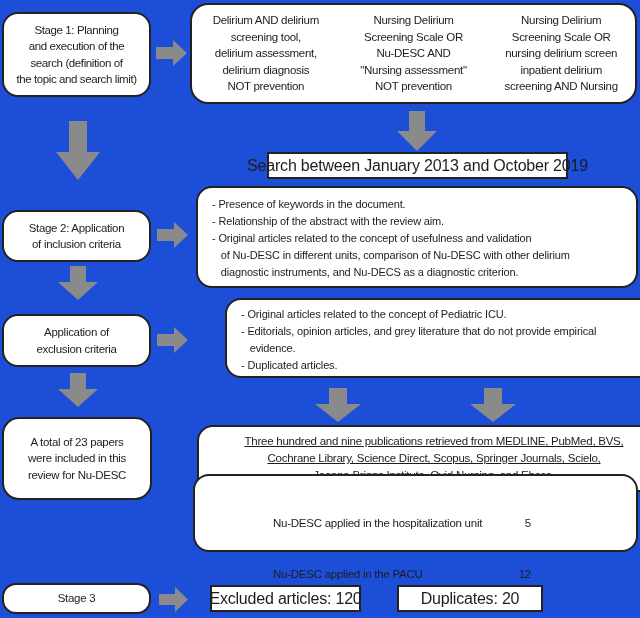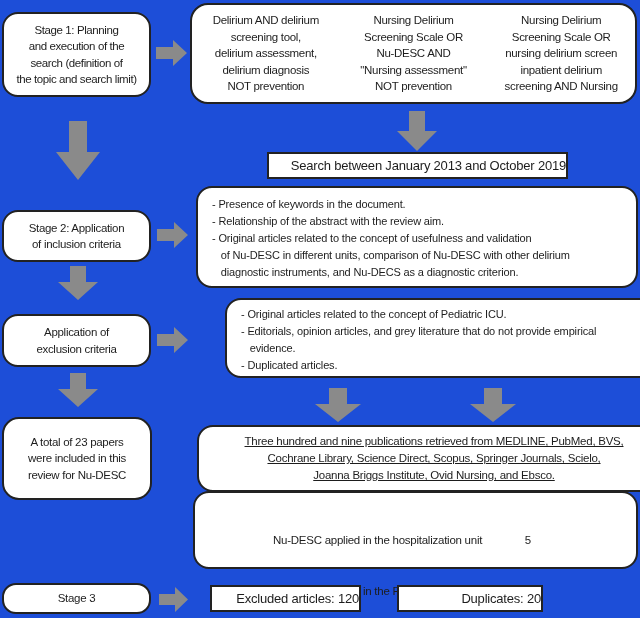--- a/index.html
+++ b/index.html
@@ -10,22 +10,22 @@
   .abs{position:absolute;box-sizing:border-box;}
   
   .rbox{
     border:2px solid #222222;border-radius:16px;background:#ffffff;
     display:flex;align-items:center;justify-content:center;text-align:center;
     font-size:11.5px;line-height:16.5px;letter-spacing:-0.3px;white-space:pre;
   }
   
   .sbox{
     border:2px solid #222222;background:#ffffff;
-    display:flex;align-items:center;justify-content:flex-end;text-align:center;
-    font-size:13px;letter-spacing:-0.2px;white-space:pre;
+    display:flex;align-items:center;justify-content:center;text-align:center;
+    font-size:16px;letter-spacing:-0.2px;white-space:pre;
   }
   
   .critbox{
     border:2px solid #222222;border-radius:16px;background:#ffffff;
     font-size:11px;line-height:17px;letter-spacing:-0.15px;
     white-space:pre-wrap;padding:8px 10px 6px 14px;text-align:left;
   }
   .terms{display:flex;align-items:center;}
   .terms .col{
     flex:1;text-align:center;font-size:11.5px;line-height:16.5px;
@@ -155,21 +155,21 @@
   <div class="abs" style="left:470px;top:388px;">
     <svg width="46" height="34" viewBox="0 0 46 34">
         <polygon points="14,0 32,0 32,16 46,16 23,34 0,16 14,16" fill="#8a8a8a"></polygon>
       </svg>
   </div>
 
   <div class="abs centerbox" style="left:197px;top:425px;width:474px;height:67px;text-decoration:underline;">Three hundred and nine publications retrieved from MEDLINE, PubMed, BVS,
 Cochrane Library, Science Direct, Scopus, Springer Journals, Scielo,
 Joanna Briggs Institute, Ovid Nursing, and Ebsco.</div>
 
-  <div class="abs rbox applied" style="left:193px;top:491px;width:445px;height:78px;display:block;">
+  <div class="abs rbox applied" style="left:193px;top:474px;width:445px;height:78px;display:block;">
     <div class="row">
       <span class="lbl">Nu-DESC applied in the hospitalization unit</span>
       <span class="cnt">5</span>
     </div>
     <div class="row">
       <span class="lbl">Nu-DESC applied in the PACU</span>
       <span class="cnt">12</span>
     </div>
     
     

